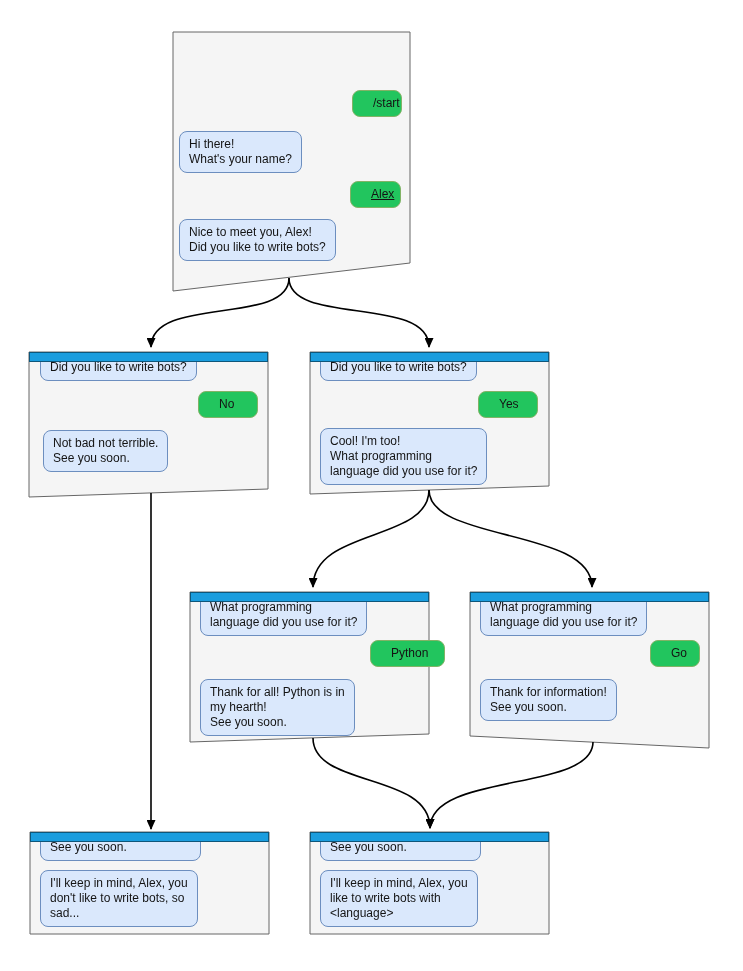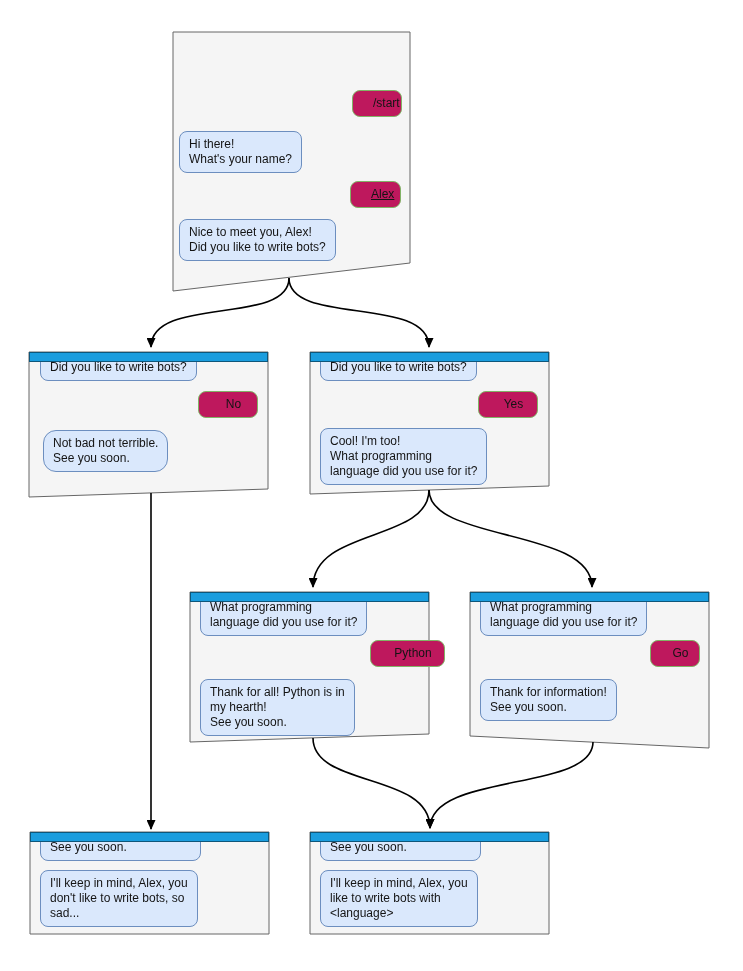--- a/index.html
+++ b/index.html
@@ -20,21 +20,21 @@
     border:2px solid #262626;box-sizing:border-box;margin-left:9px;
     display:flex;align-items:center;justify-content:center;flex:0 0 auto;
   }
   .title{color:#ffffff;font-weight:bold;font-size:14px;margin-left:13px;}
   .bubble{
     position:absolute;z-index:2;font-size:12px;line-height:15px;
     padding:5px 9px;border-radius:8px;border:1px solid;white-space:pre;
     color:#141414;box-sizing:border-box;
   }
   .bot{background:#dae8fc;border-color:#6c8ebf;}
-  .user{background:#be185d;border-color:#82b366;text-align:center;padding-left:20px;}
+  .user{background:#22c55e;border-color:#82b366;padding-left:20px;}
 </style>
 </head>
 <body>
 
 <svg class="layer" width="743" height="971" viewBox="0 0 743 971">
   <defs>
     <marker id="arrow" viewBox="0 0 10 9" refX="9" refY="4.5" markerWidth="10" markerHeight="9" orient="auto" markerUnits="userSpaceOnUse">
       <path d="M0,0 L10,4.5 L0,9 Z" fill="#000"></path>
     </marker>
   </defs>
@@ -62,21 +62,21 @@
 What's your name?</div>
   <div class="bubble user" style="left:177px;top:149px;width:51px;text-decoration:underline;">Alex</div>
   <div class="bubble bot" style="left:6px;top:187px;">Nice to meet you, Alex!
 Did you like to write bots?</div>
 </div>
 
 <div class="box" style="left:29px;top:352px;width:239px;height:145px;">
   <div class="hdr strip"></div>
   <div class="bubble bot" style="left:11px;top:2px;">Did you like to write bots?</div>
   <div class="bubble user" style="left:169px;top:39px;width:60px;">No</div>
-  <div class="bubble bot" style="left:14px;top:78px;border-radius:13px;">Not bad not terrible.
+  <div class="bubble bot" style="left:14px;top:78px;">Not bad not terrible.
 See you soon.</div>
 </div>
 
 <div class="box" style="left:310px;top:352px;width:239px;height:142px;">
   <div class="hdr strip"></div>
   <div class="bubble bot" style="left:10px;top:2px;">Did you like to write bots?</div>
   <div class="bubble user" style="left:168px;top:39px;width:60px;">Yes</div>
   <div class="bubble bot" style="left:10px;top:76px;">Cool! I'm too!
 What programming
 language did you use for it?</div>

